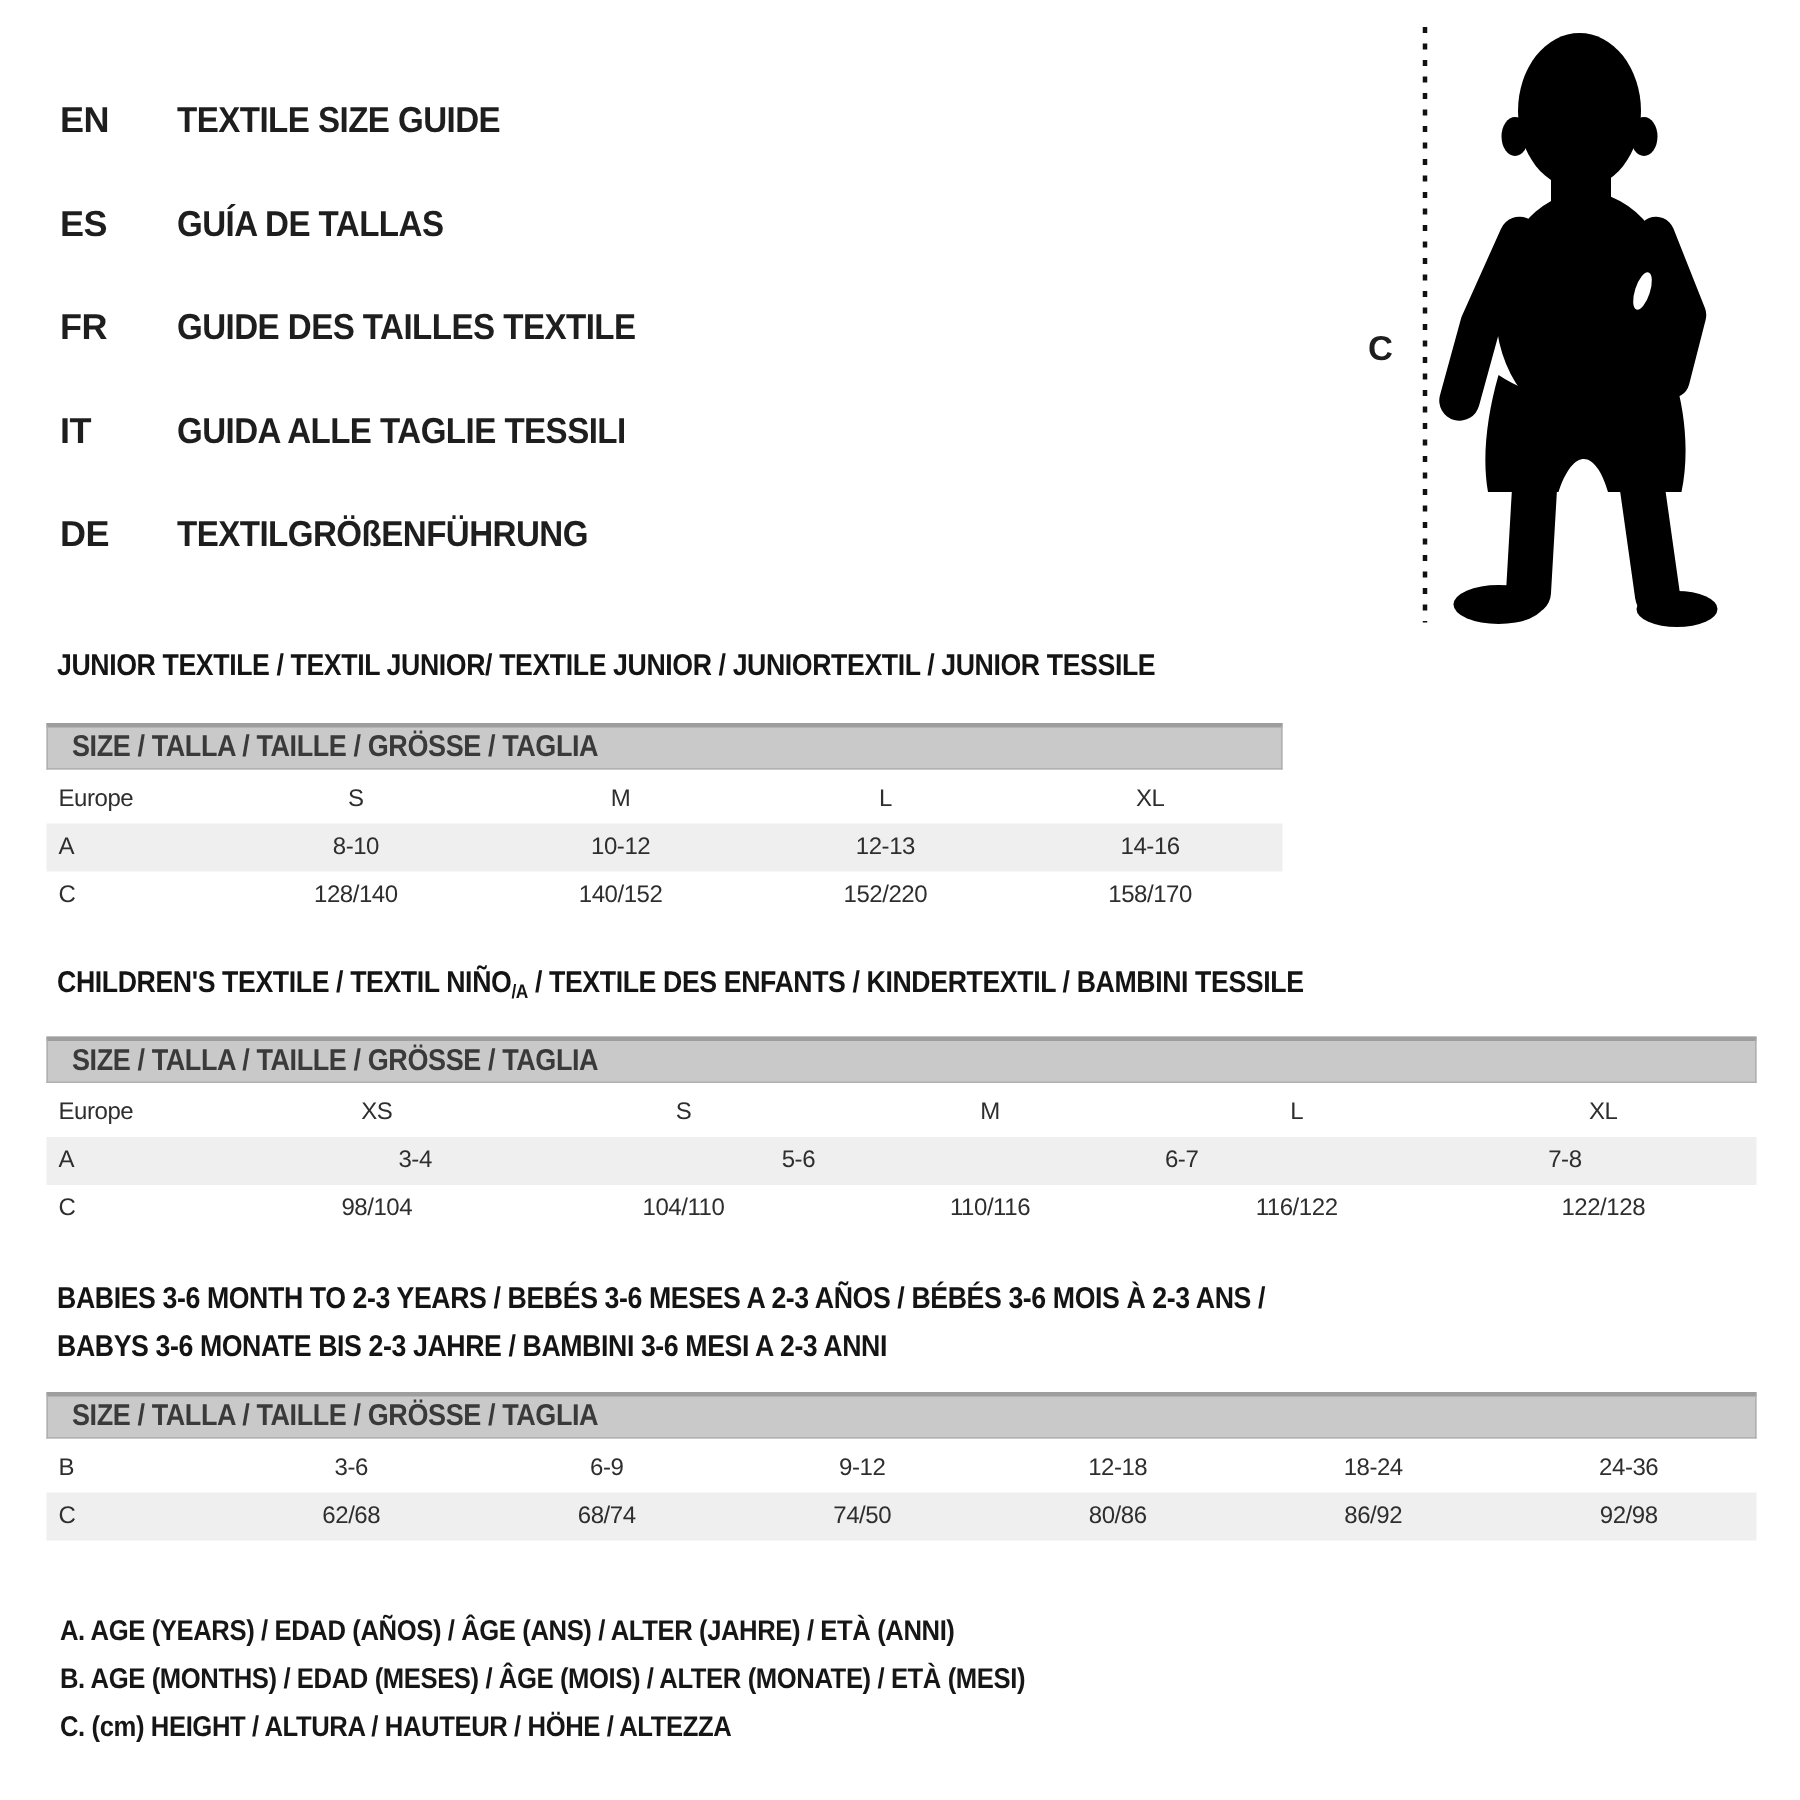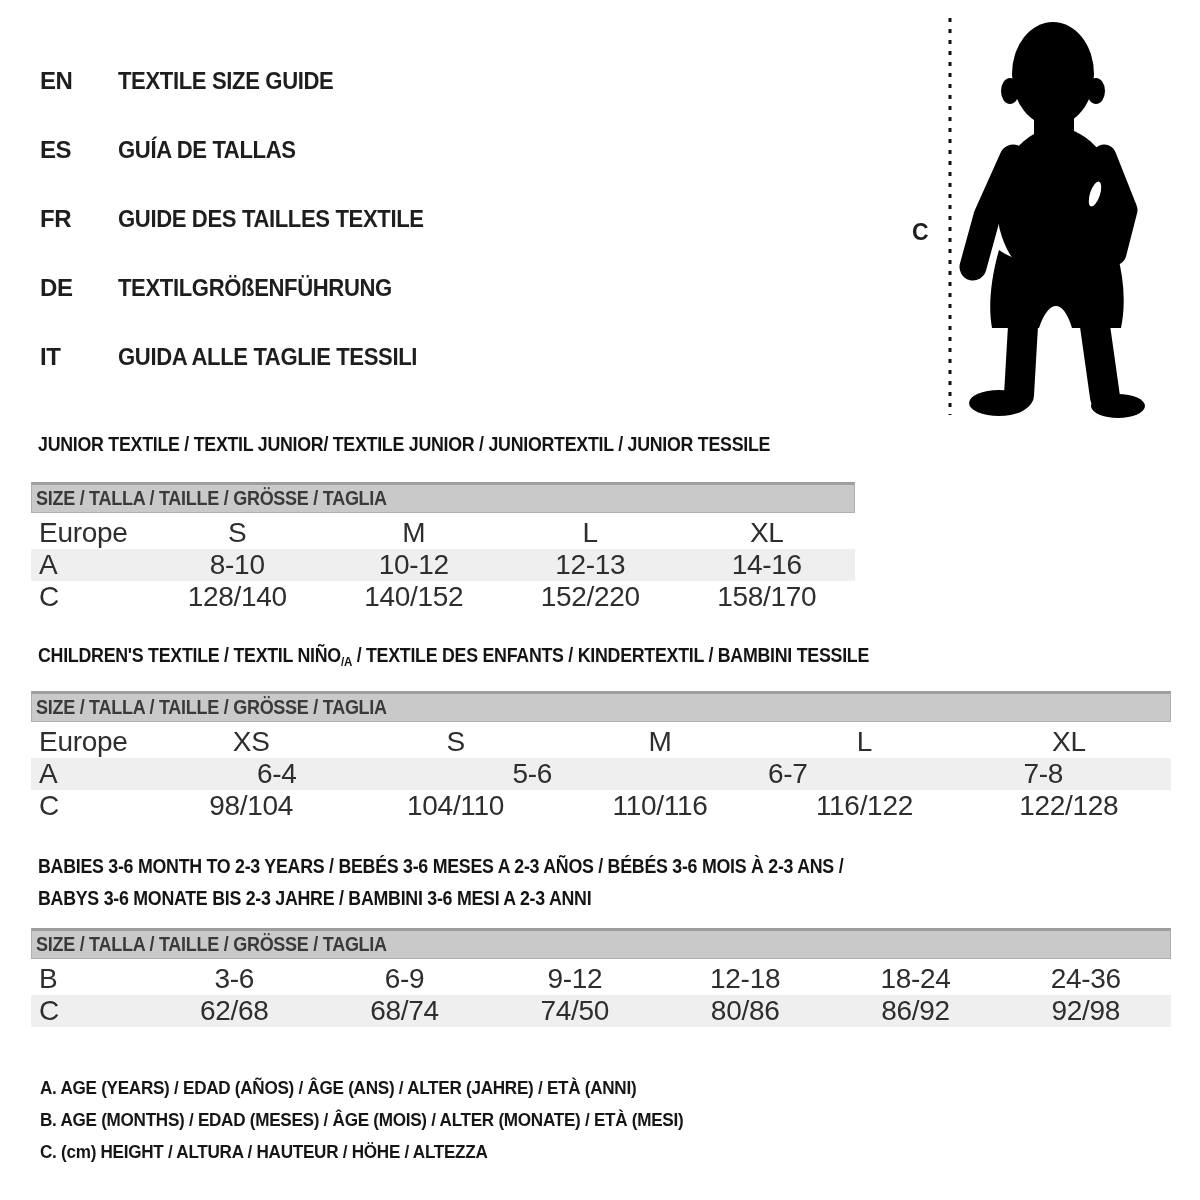--- a/index.html
+++ b/index.html
@@ -19,28 +19,28 @@
   
   .section-heading{
     position:absolute;left:38px;font-size:20px;font-weight:700;letter-spacing:-0.3px;
     white-space:nowrap;transform:scaleX(0.89);transform-origin:left top;line-height:32px;color:#141414;
   }
   .sub-suffix{font-size:13px;font-weight:700;position:relative;top:4px;}
   
   .size-table{position:absolute;left:31px;}
   .size-bar{
     height:27px;background:#c9c9c9;border:1px solid #b0b0b0;border-top:3px solid #9e9e9e;
-    line-height:26px;padding-left:4px;
+    line-height:26px;padding-left:16px;
   }
   .size-bar-text{
     display:inline-block;font-size:20px;font-weight:700;color:#3a3a3a;letter-spacing:-0.3px;
     transform:scaleX(0.9);transform-origin:left center;white-space:nowrap;
   }
   .trows{margin-top:4px;}
-  .trow{display:flex;height:32px;line-height:32px;font-size:28px;color:#2e2e2e;}
+  .trow{display:flex;height:32px;line-height:32px;font-size:16px;color:#2e2e2e;}
   .trow:nth-child(2){background:#efefef;}
   .tlabel{flex:0 0 110px;padding-left:8px;letter-spacing:-0.3px;}
   .tcell{flex:1;text-align:center;letter-spacing:-0.3px;}
   
   .legend-block{position:absolute;left:40px;top:1072px;}
   .legend-line{
     font-size:19px;font-weight:700;line-height:32px;letter-spacing:-0.3px;color:#161616;
     transform:scaleX(0.9);transform-origin:left center;white-space:nowrap;
   }
 </style>
@@ -54,26 +54,26 @@
   </div>
   <div class="lang-row">
     <span class="lang-code">ES</span>
     <span class="lang-title">GUÍA DE TALLAS</span>
   </div>
   <div class="lang-row">
     <span class="lang-code">FR</span>
     <span class="lang-title">GUIDE DES TAILLES TEXTILE</span>
   </div>
   <div class="lang-row">
+    <span class="lang-code">IT</span>
+    <span class="lang-title">GUIDA ALLE TAGLIE TESSILI</span>
+  </div>
+  <div class="lang-row">
     <span class="lang-code">DE</span>
     <span class="lang-title">TEXTILGRÖßENFÜHRUNG</span>
-  </div>
-  <div class="lang-row">
-    <span class="lang-code">IT</span>
-    <span class="lang-title">GUIDA ALLE TAGLIE TESSILI</span>
   </div>
 </div>
 
 <span class="height-label">C</span>
 <div class="figure-wrap">
   <svg width="240" height="410" viewBox="0 0 240 410" xmlns="http://www.w3.org/2000/svg">
 
     <line x1="15" y1="6" x2="15" y2="403" stroke="#111111" stroke-width="3" stroke-dasharray="4 7"></line>
     <g fill="#000000" stroke="none">
 
@@ -144,21 +144,21 @@
     <div class="trow">
       <span class="tlabel">Europe</span>
       <span class="tcell">XS</span>
       <span class="tcell">S</span>
       <span class="tcell">M</span>
       <span class="tcell">L</span>
       <span class="tcell">XL</span>
     </div>
     <div class="trow">
       <span class="tlabel">A</span>
-      <span class="tcell">6-4</span>
+      <span class="tcell">3-4</span>
       <span class="tcell">5-6</span>
       <span class="tcell">6-7</span>
       <span class="tcell">7-8</span>
     </div>
     <div class="trow">
       <span class="tlabel">C</span>
       <span class="tcell">98/104</span>
       <span class="tcell">104/110</span>
       <span class="tcell">110/116</span>
       <span class="tcell">116/122</span>

